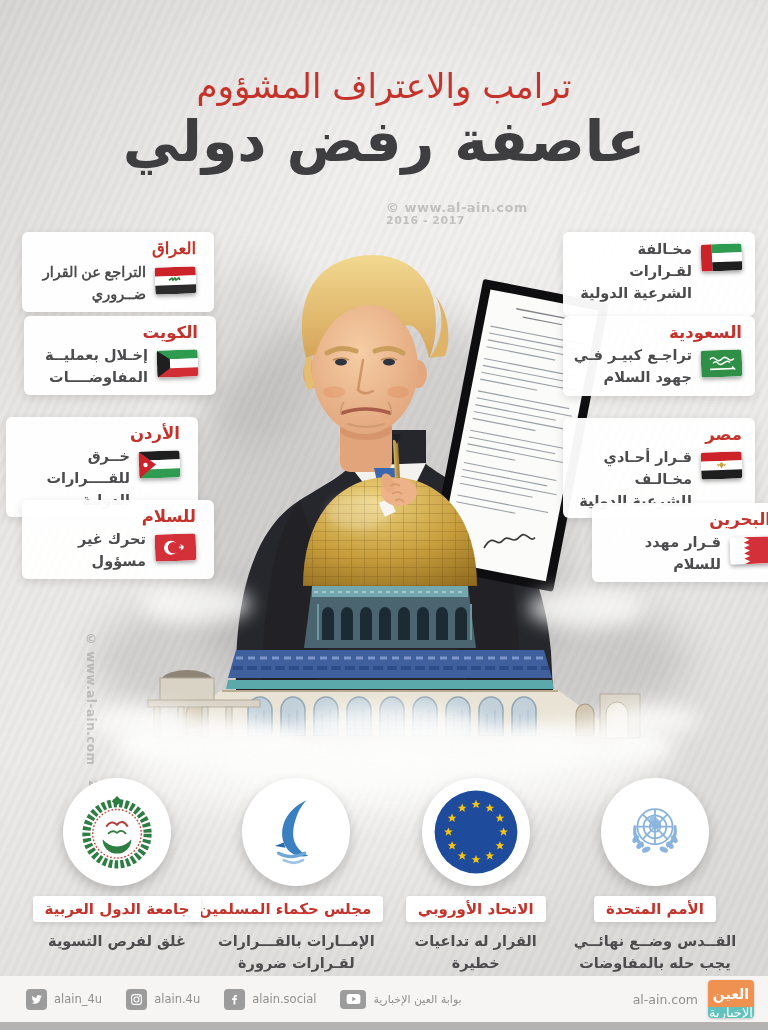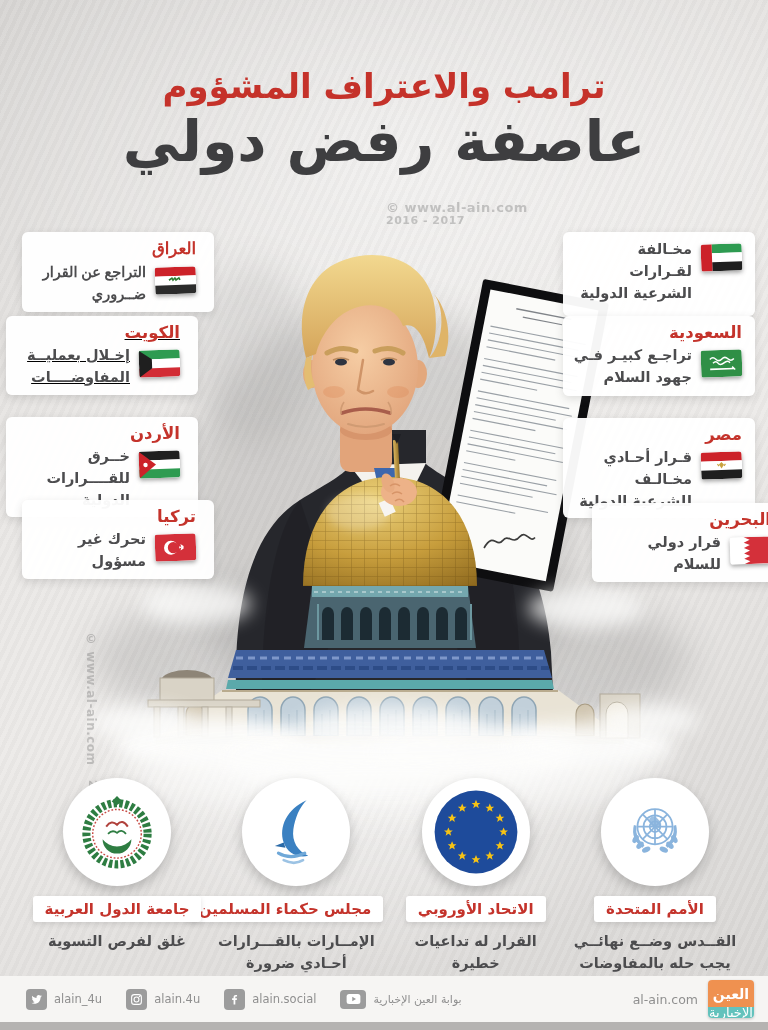--- a/index.html
+++ b/index.html
@@ -8,42 +8,42 @@
     background:
       radial-gradient(ellipse 420px 300px at 50% 74%, rgba(255,255,255,.55), rgba(255,255,255,0) 70%),
       radial-gradient(ellipse 600px 420px at 52% 16%, rgba(255,255,255,.5), rgba(255,255,255,0) 75%),
       linear-gradient(155deg,#d7d5d3 0%,#e9e7e5 34%,#eceae8 55%,#e0deDC 78%,#d8d6d4 100%);
     background-color:#e4e2e0;}
   .texture{position:absolute;inset:0;z-index:0;pointer-events:none;
     background:repeating-linear-gradient(115deg,rgba(255,255,255,.045) 0 4px,rgba(90,90,90,.03) 4px 8px);}
   .art{position:absolute;left:0;top:0;z-index:1;}
   
   .titles{position:absolute;left:0;right:0;top:66px;text-align:center;z-index:5;}
-  .kicker{font-size:34px;font-weight:bold;color:#c5322a;line-height:1.2;}
+  .kicker{font-size:34px;font-weight:normal;color:#c5322a;line-height:1.2;}
   .headline{font-size:57px;font-weight:bold;color:#3e3e40;line-height:1.15;margin-top:2px;}
   
   .wm-center{position:absolute;left:386px;top:200px;z-index:2;color:rgba(130,130,130,.42);
     font-size:13px;font-weight:bold;letter-spacing:.5px;}
   .wm-center .wm2{font-size:11px;margin-top:-1px;}
   .wm-side{position:absolute;left:84px;top:632px;z-index:2;writing-mode:vertical-rl;
     color:rgba(125,125,125,.40);font-size:12px;font-weight:bold;letter-spacing:.5px;display:flex;}
   .wm-side .wm2{font-size:10px;margin-top:14px;}
   
   .panel{position:absolute;width:192px;background:rgba(255,255,255,.96);border-radius:6px;
     box-shadow:0 3px 9px rgba(70,70,70,.16);direction:rtl;padding:7px 18px 6px 10px;
     box-sizing:border-box;z-index:6;}
   .panel.right{padding:7px 13px 6px 10px;}
   .p-title{color:#c4332b;font-weight:bold;font-size:16.5px;text-align:right;margin-bottom:3px;}
   .p-row{display:flex;flex-direction:row;align-items:flex-start;}
   .flag{flex:0 0 auto;width:41px;height:27px;margin-left:9px;margin-top:3px;border-radius:3px;
     overflow:hidden;box-shadow:0 2px 4px rgba(50,50,50,.45);transform:rotate(-2deg);position:relative;top:2px;}
   .flag svg{display:block;}
   .p-text{font-size:14.5px;font-weight:bold;color:#4c4c4e;line-height:1.5;text-align:right;}
   #p-iraq{left:22px;top:232px;min-height:73px;font-family:Liberation Serif, serif;}
-  #p-kuwait{left:6px;top:316px;min-height:75px;text-decoration:underline;}
+  #p-kuwait{left:24px;top:316px;min-height:75px;}
   #p-jordan{left:6px;top:417px;min-height:76px;}
   #p-turkey{left:22px;top:500px;min-height:70px;}
   #p-uae{left:563px;top:232px;min-height:84px;}
   #p-saudi{left:563px;top:316px;min-height:80px;}
   #p-egypt{left:563px;top:418px;min-height:84px;}
   #p-bahrain{left:592px;top:503px;min-height:70px;}
   
   .orgs{position:absolute;left:30px;right:26px;top:778px;display:flex;direction:rtl;
     justify-content:space-between;z-index:6;}
   .org{width:174px;text-align:center;}
@@ -363,21 +363,21 @@
           </svg>
       </span>
       <div class="p-text">
         <div>خــرق للقــــرارات</div>
           <div>الدولية</div>
       </div>
     </div>
   </div>
 
   <div class="panel" id="p-turkey">
-    <div class="p-title">تركيا</div>
+    <div class="p-title">للسلام</div>
     <div class="p-row">
       <span class="flag">
         <svg width="41" height="27" viewBox="0 0 41 27">
             <rect width="41" height="27" fill="#d4303a"></rect>
             <circle cx="16" cy="13.5" r="7" fill="#fff"></circle>
             <circle cx="18.4" cy="13.5" r="5.6" fill="#d4303a"></circle>
             <polygon points="27,13.5 24.2,12.4 24.2,14.6" fill="#fff"></polygon>
             <polygon points="25.5,10.2 26.3,13.5 25.5,16.8 28.6,14.7 28.6,12.3" fill="#fff"></polygon>
           </svg>
       </span>
@@ -445,21 +445,21 @@
   <div class="panel right" id="p-bahrain">
     <div class="p-title">البحرين</div>
     <div class="p-row">
       <span class="flag">
         <svg width="41" height="27" viewBox="0 0 41 27">
             <rect width="41" height="27" fill="#fff"></rect>
             <path d="M41,0 H14 L20,2.7 14,5.4 20,8.1 14,10.8 20,13.5 14,16.2 20,18.9 14,21.6 20,24.3 14,27 H41 Z" fill="#d4303a"></path>
           </svg>
       </span>
       <div class="p-text">
-        <div>قرار دولي للسلام</div>
+        <div>قـرار مهدد للسلام</div>
           <div></div>
       </div>
     </div>
   </div>
 
   <div class="orgs">
 
     <div class="org">
       <div class="org-logo">
         <svg width="88" height="88" viewBox="0 0 100 100">
@@ -525,21 +525,21 @@
         <svg width="88" height="88" viewBox="0 0 100 100">
           <path d="M62,14 C40,24 30,44 36,62 C40,74 52,80 64,77 C52,72 45,61 47,47 C49,34 54,22 62,14 Z" fill="#3a80c1"></path>
           <path d="M36,62 L26,66 L38,68 Z" fill="#2a6aa8"></path>
           <path d="M30,74 Q44,82 60,74" stroke="#6fa8d8" stroke-width="3.5" fill="none" stroke-linecap="round"></path>
           <path d="M36,82 Q48,88 58,82" stroke="#9cc3e4" stroke-width="3" fill="none" stroke-linecap="round"></path>
         </svg>
       </div>
       <div class="org-pill">مجلس حكماء المسلمين</div>
       <div class="org-cap">
         <div>الإمــارات بالقـــرارات</div>
-          <div>أحـادي ضرورة</div>
+          <div>لقـرارات ضرورة</div>
       </div>
     </div>
 
     <div class="org">
       <div class="org-logo">
         <svg width="90" height="90" viewBox="0 0 100 100">
           <circle cx="50" cy="50" r="44" fill="#fff"></circle>
           <circle cx="50" cy="52" r="34" fill="none" stroke="#2e7d42" stroke-width="9" stroke-dasharray="4,2.5"></circle>
           <path d="M50,10 l6,6 -6,4 -6,-4 z" fill="#2e7d42"></path>
           <circle cx="50" cy="52" r="27" fill="#fff" stroke="#c74a44" stroke-width="1.6" stroke-dasharray="2,2"></circle>

